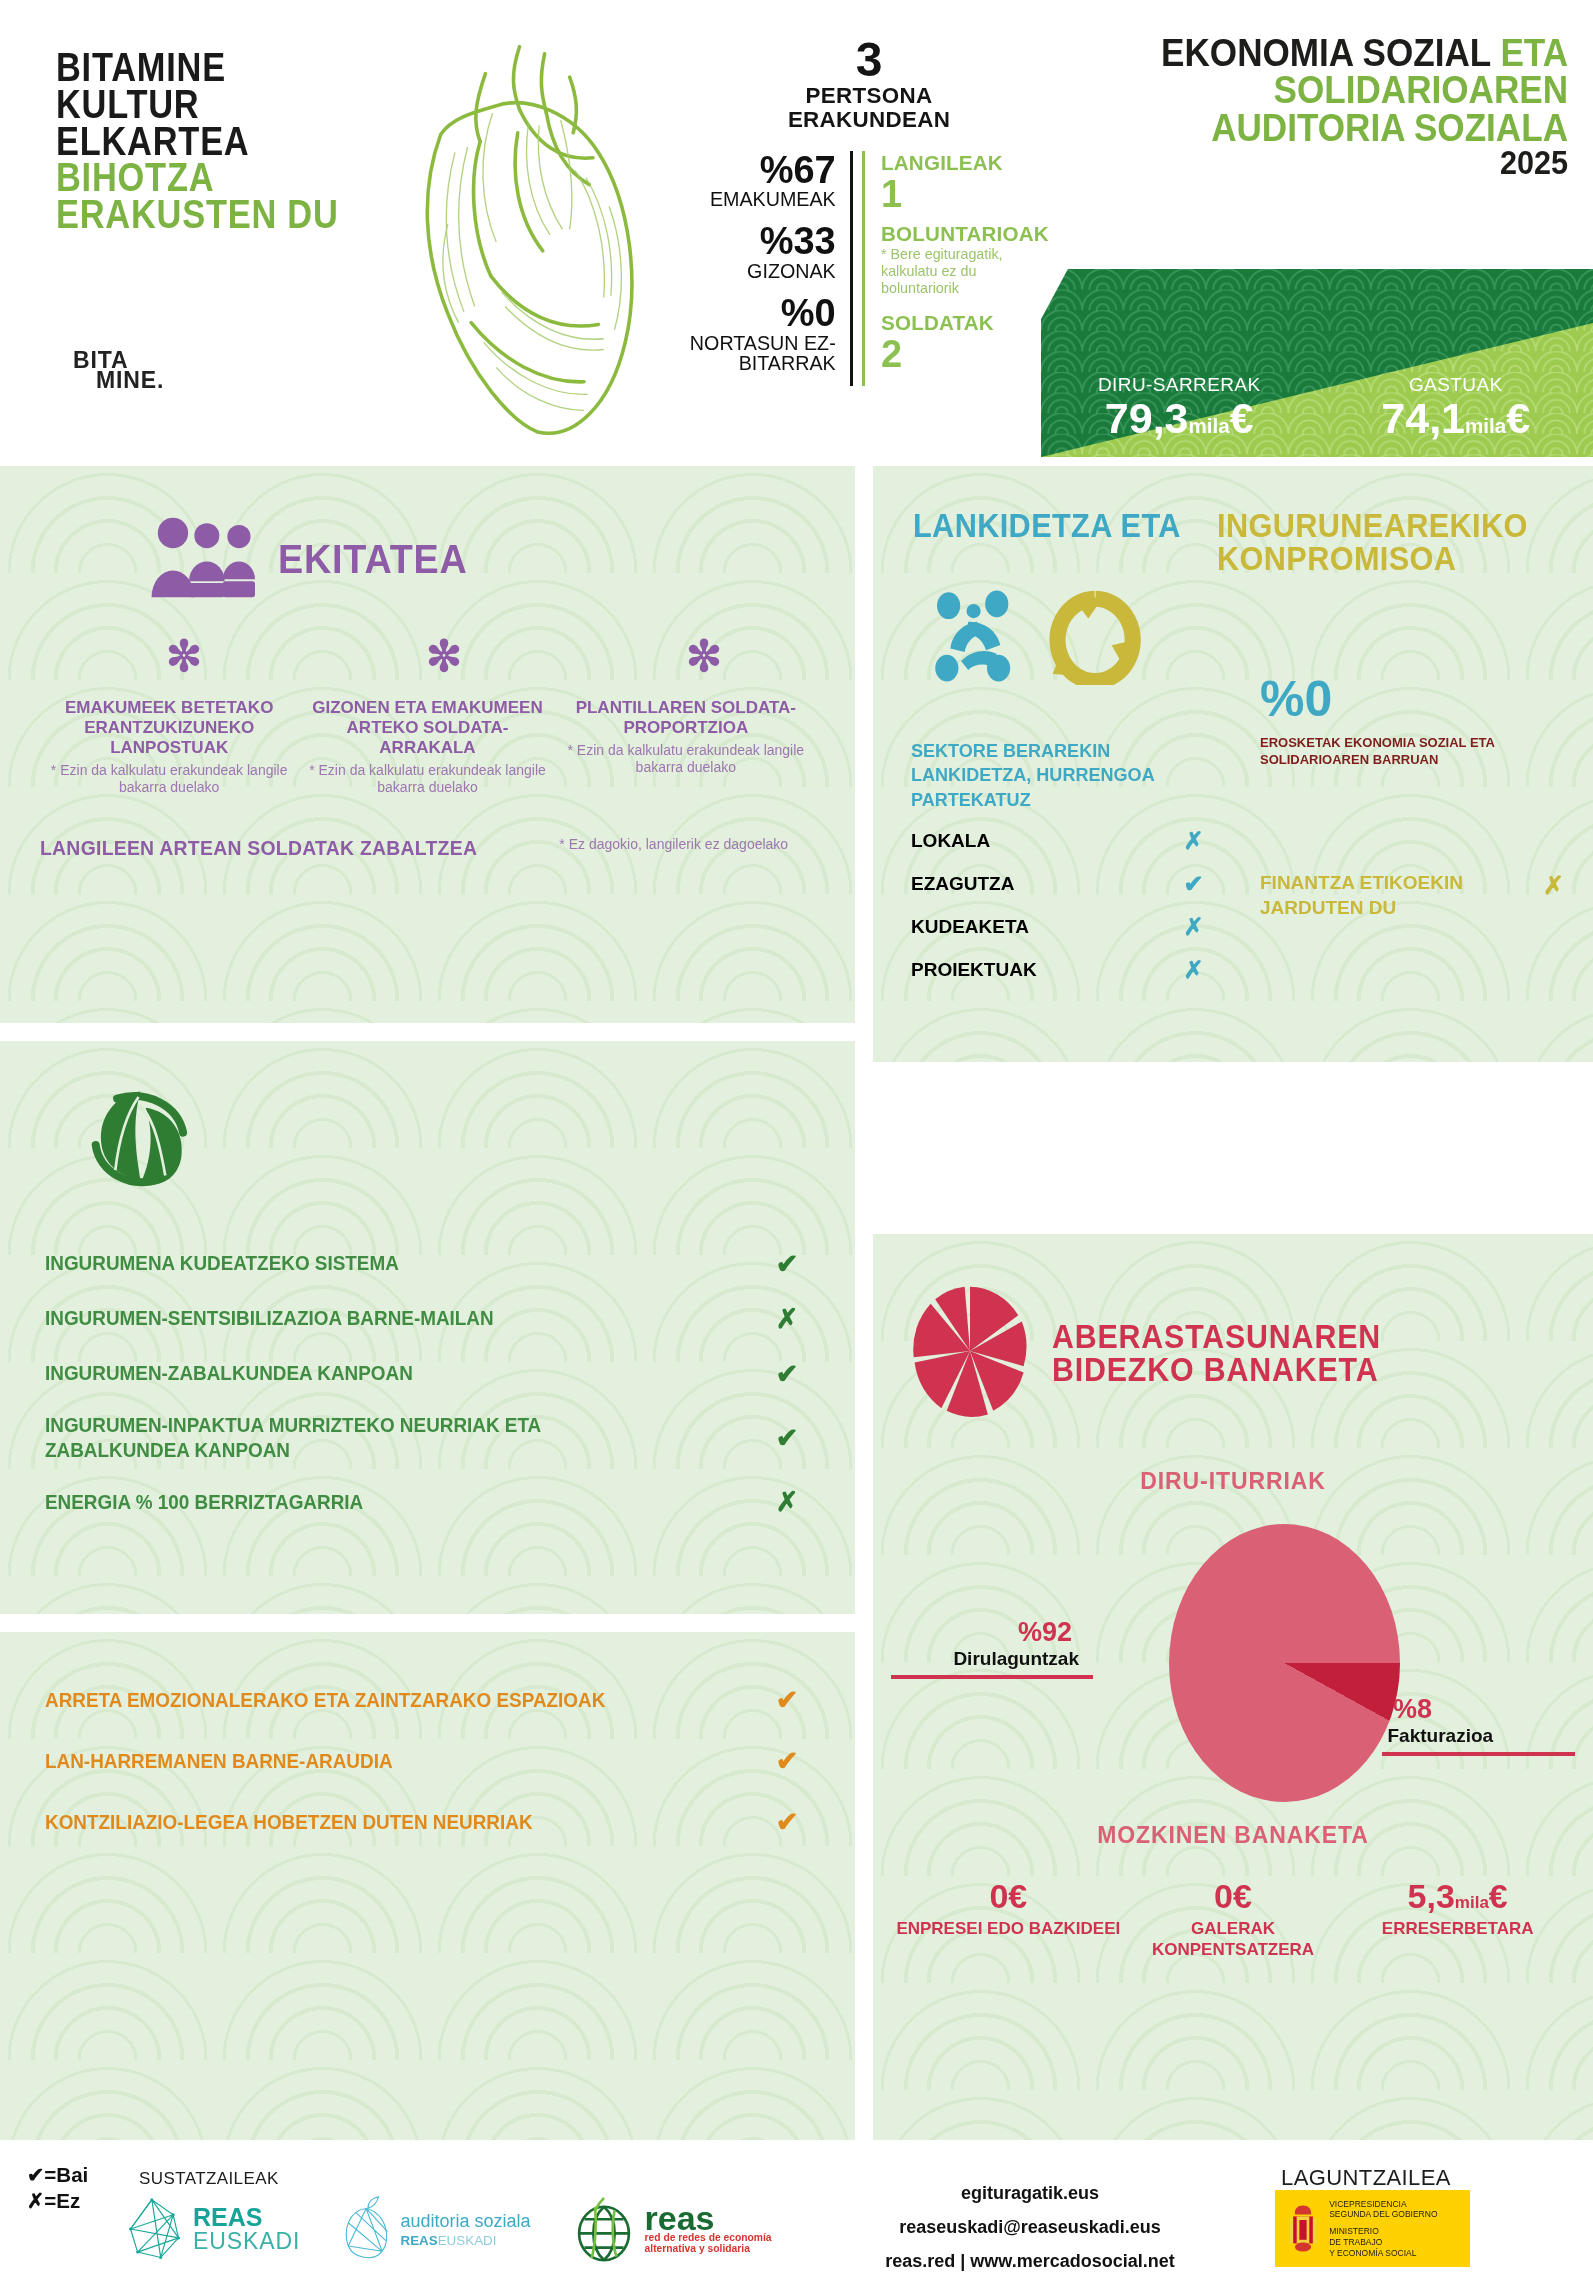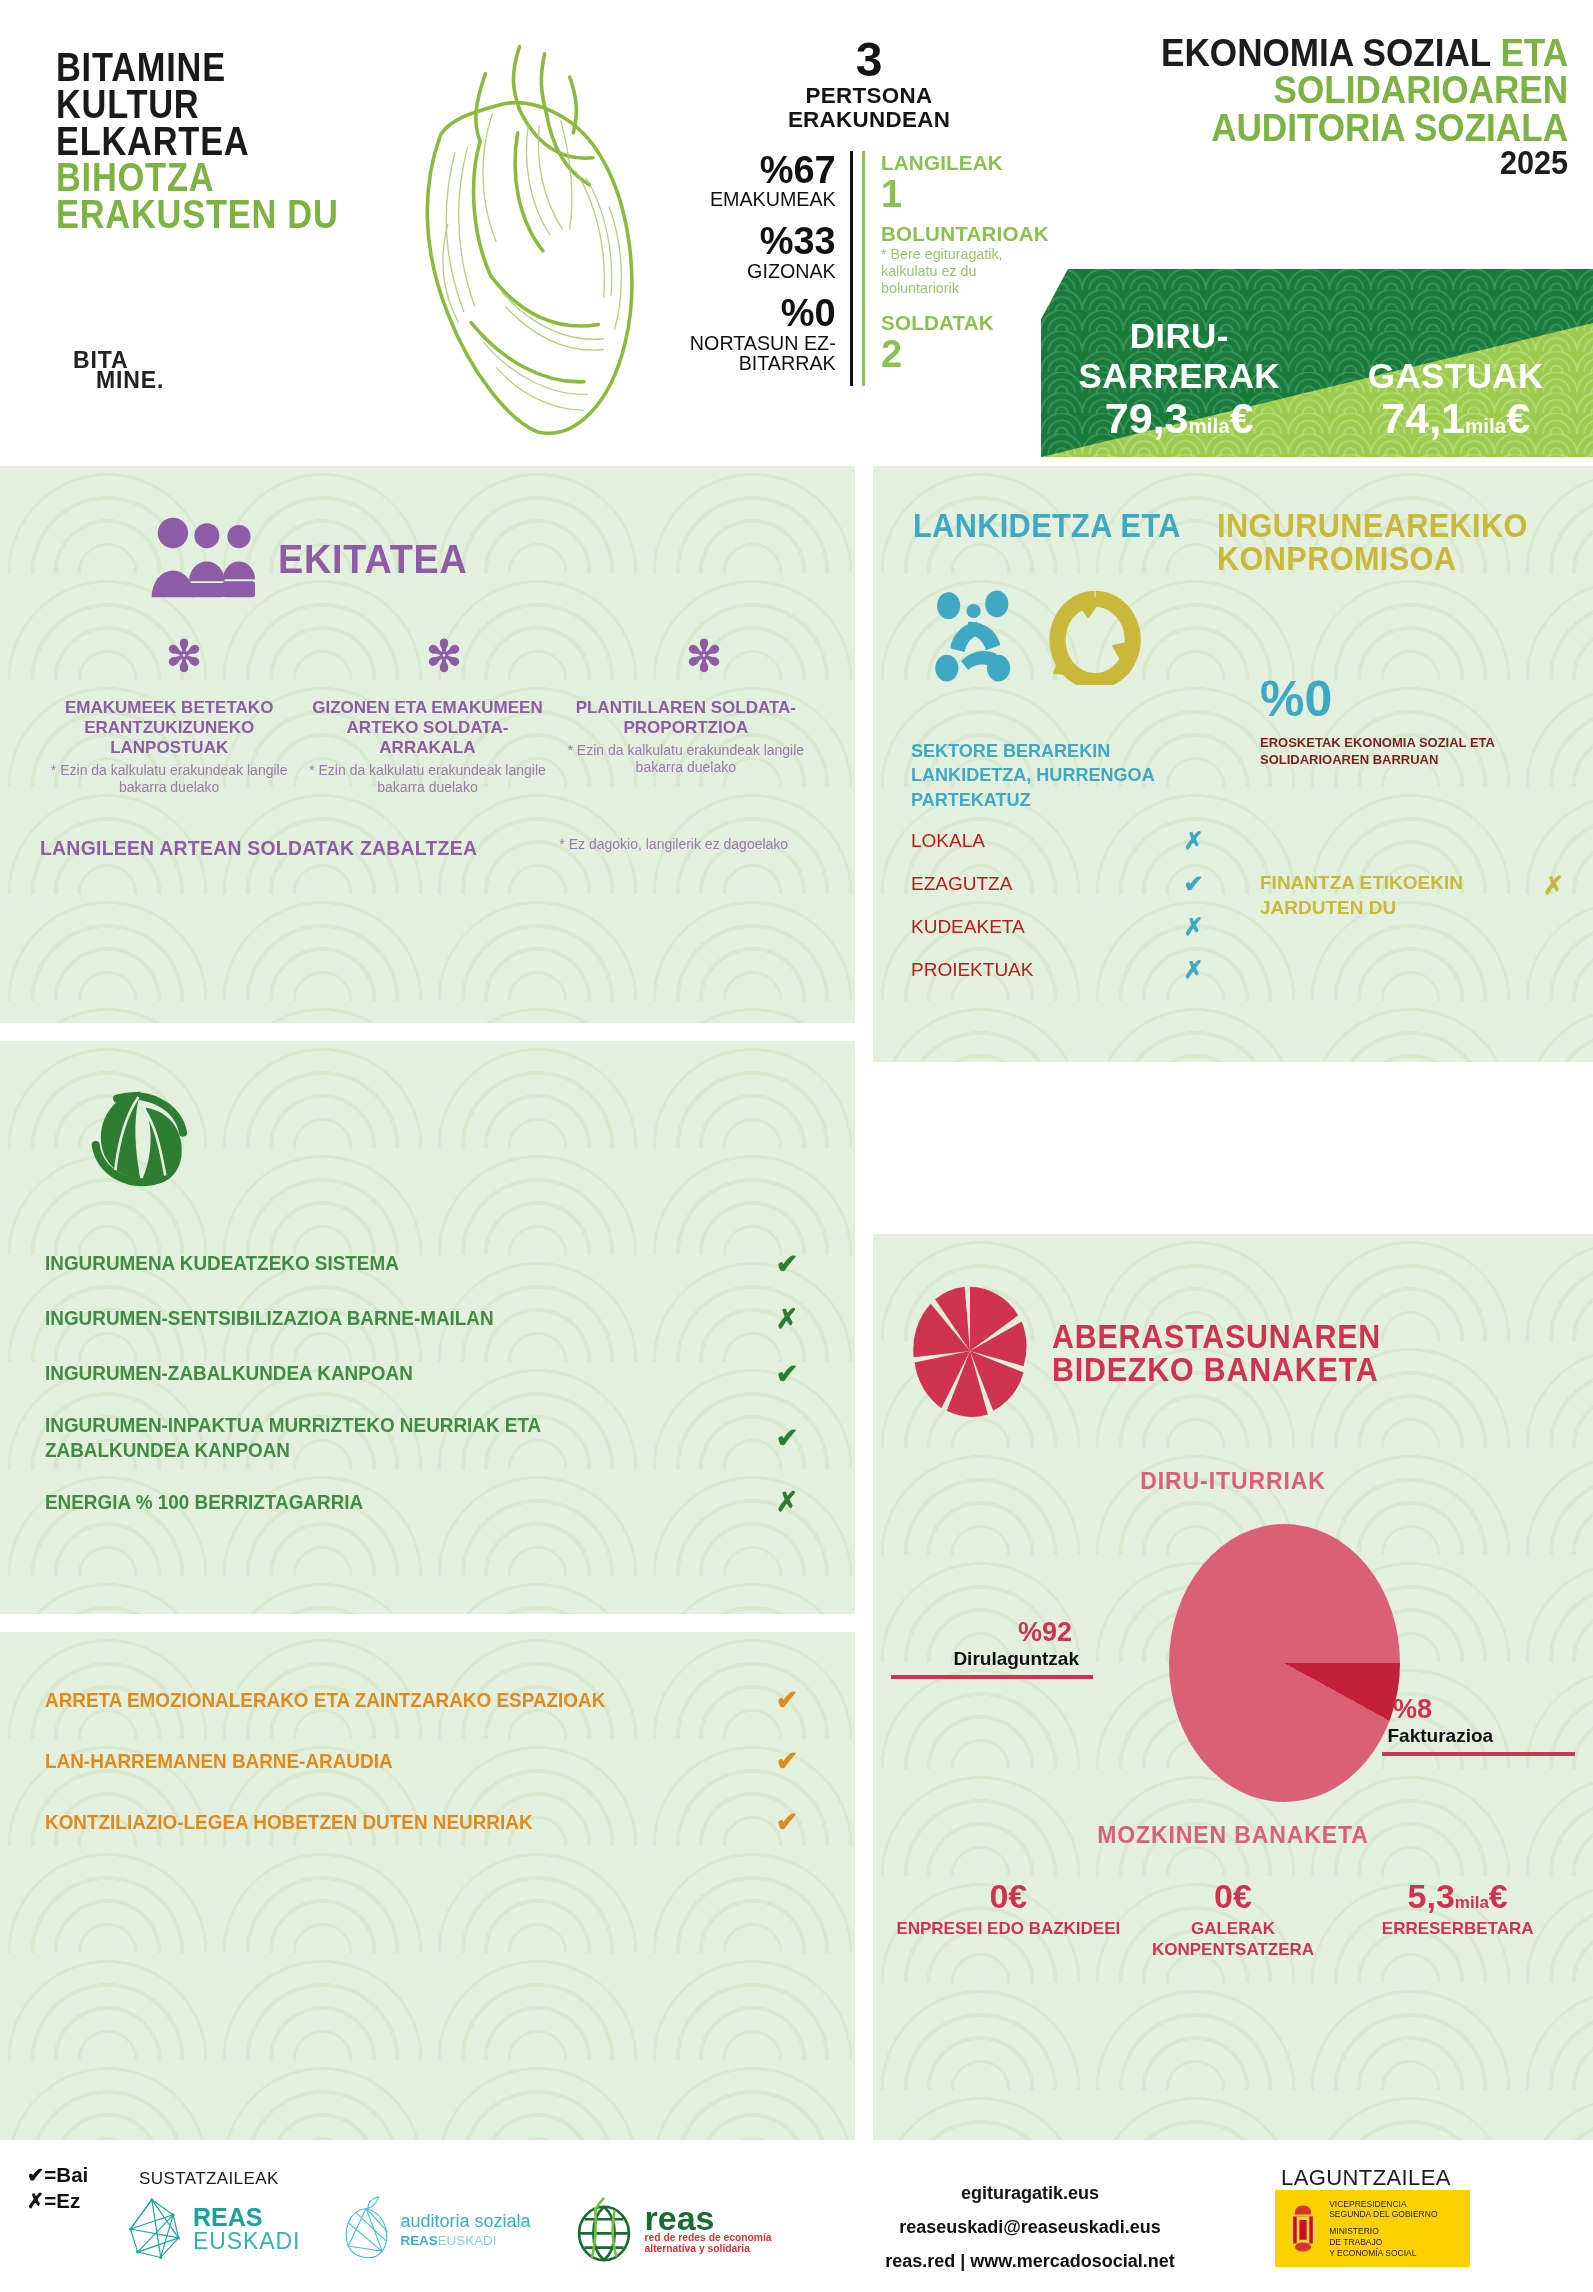--- a/index.html
+++ b/index.html
@@ -49,21 +49,21 @@
      text-transform: uppercase; transform: scaleX(0.9); transform-origin: right; }
   .audit-title .blk { color: #1d1d1b; }
   .audit-title .grn { color: #7cb342; }
   .audit-title .yr { color: #1d1d1b; font-size: 34px; }
 
   
   .money-band { position: absolute; left: 1041px; top: 269px; width: 553px; height: 188px; overflow: hidden; }
   .money-inner { position: absolute; inset: 0; }
   .money-txt { position: absolute; inset: 0; display: flex; align-items: flex-end; padding-bottom: 16px; }
   .money-box { flex: 1; text-align: center; color: #fff; }
-  .money-box .mlbl { font-size: 35px; font-weight: 700; letter-spacing: 0.4px; }
+  .money-box .mlbl { font-size: 19px; font-weight: 400; letter-spacing: 0.4px; }
   .money-box .mval { font-size: 43px; font-weight: 800; line-height: 1.05; }
   .money-box .mval .mila { font-size: 20.6px; font-weight: 700; }
 
   
   .panel { position: absolute; background: #e3f0dd; overflow: hidden; }
   .panel::before {
     content:""; position:absolute; inset:0;
     background-image:
       radial-gradient(circle at 50% 100%, transparent 27px, #d6e9ce 27px, #d6e9ce 30px, transparent 30px),
       radial-gradient(circle at 50% 100%, transparent 50px, #d6e9ce 50px, #d6e9ce 54px, transparent 54px),
@@ -104,21 +104,21 @@
   .lk-t2 { font-size: 33px; font-weight: 800; color: #c9b83a; text-transform: uppercase;
       letter-spacing: 0.4px; transform: scaleX(0.93); transform-origin: left; line-height: 1.0; }
   .lk-icons { display: flex; gap: 12.5px; padding: 10.7px 0 0 56px; align-items: center;}
   .lk-pct { position: absolute; left: 387px; top: 204px; font-size: 50px; font-weight: 800; color: #3fa8c4; }
   .lk-right-txt { position: absolute; left: 387px; top: 269px; width: 287px;
      font-size: 13px; font-weight: 800; color: #7f1d1d; text-transform: uppercase; line-height: 1.3; }
   .lk-list { position: absolute; left: 38px; top: 273px; width: 322px; }
   .lk-lead { font-size: 19px; font-weight: 800; color: #3fa8c4; text-transform: uppercase; line-height: 1.28;
      transform: scaleX(0.95); transform-origin:left; }
   .lk-row { display:flex; align-items:center; justify-content: space-between; margin-top: 15px; width: 296px;}
-  .lk-row .k { font-size: 19px; font-weight: 400; color: #b91c1c; text-transform: uppercase; }
+  .lk-row .k { font-size: 19px; font-weight: 700; color: #000000; text-transform: uppercase; }
   .lk-row .m { font-size: 24px; font-weight: 800; color: #3fa8c4; width: 27px; text-align:center;}
   .lk-fin { position: absolute; left: 387px; top: 405px; width: 304px; display:flex;
      align-items: flex-start; justify-content: space-between; }
   .lk-fin .k { font-size: 19px; font-weight: 800; color: #c9b83a; text-transform: uppercase; line-height:1.3; width: 224px;}
   .lk-fin .m { font-size: 25px; font-weight: 800; color: #c9b83a; }
 
   
   .ir-head { padding: 45px 0 0 85px; display:flex; align-items:center; gap: 25px;}
   .ir-title { font-size: 36px; color: #2f7d32; line-height: 1.0;}
   .ir-list { padding: 56px 50px 0 45px; }

